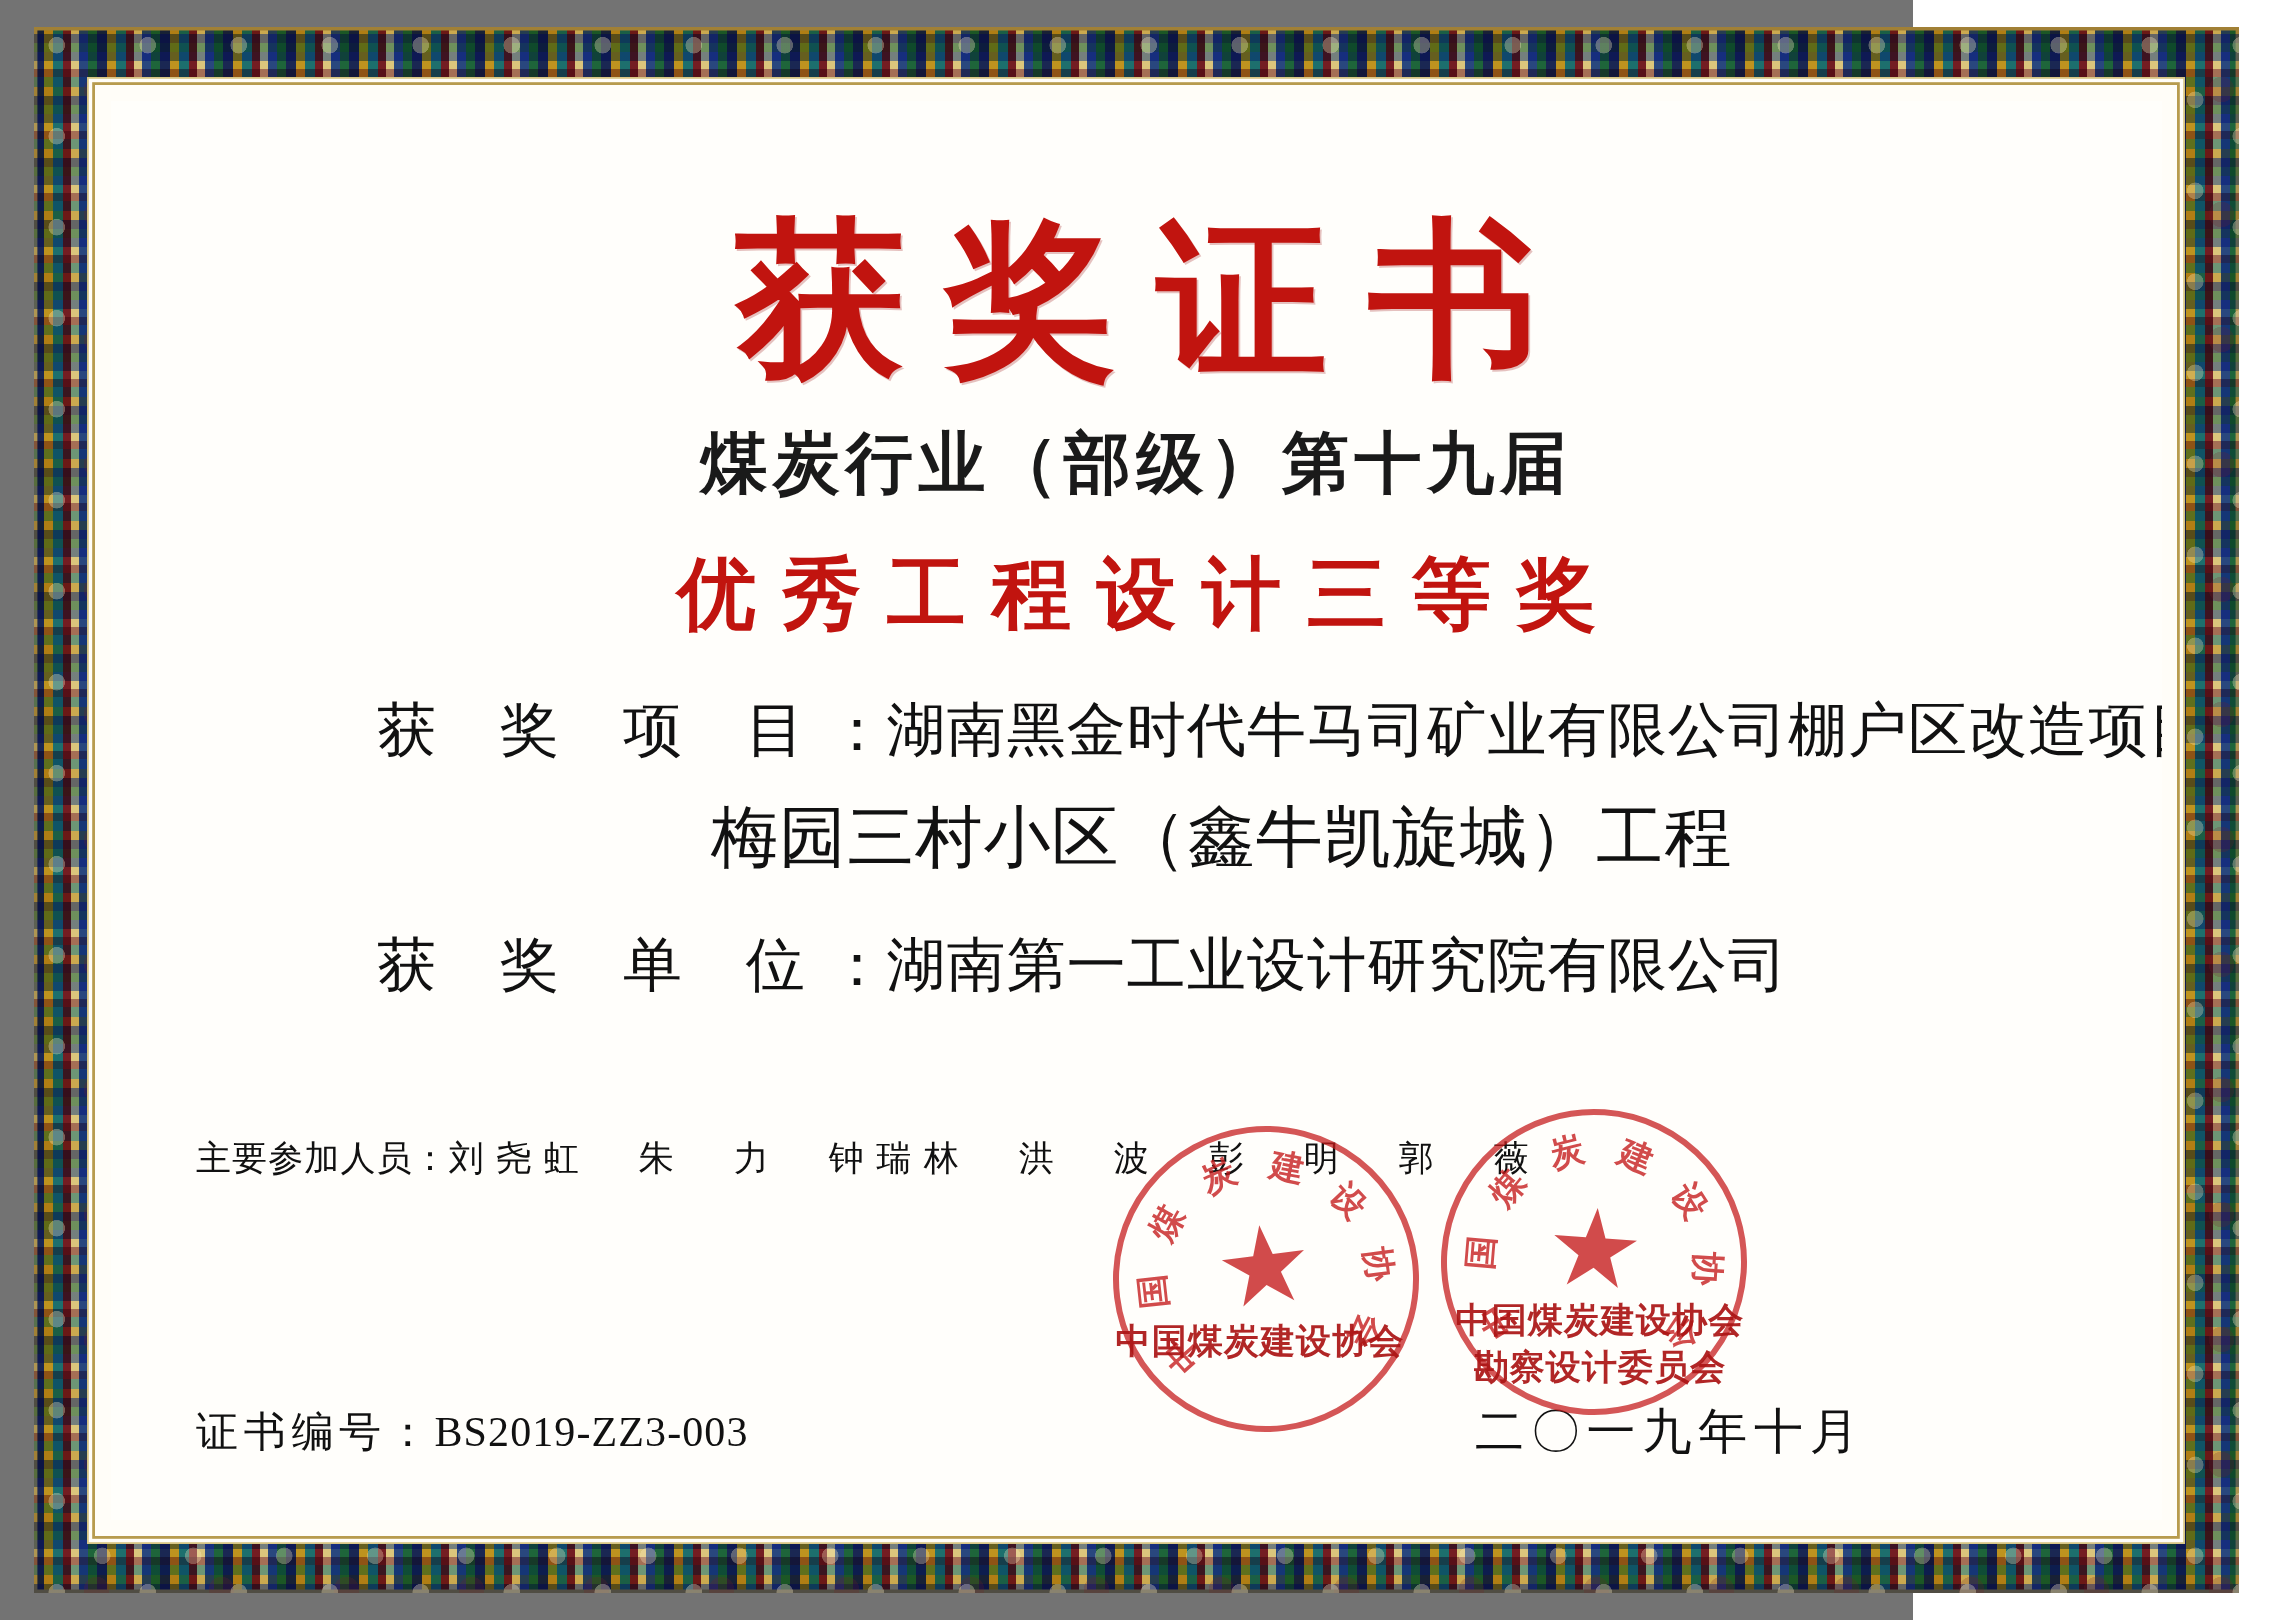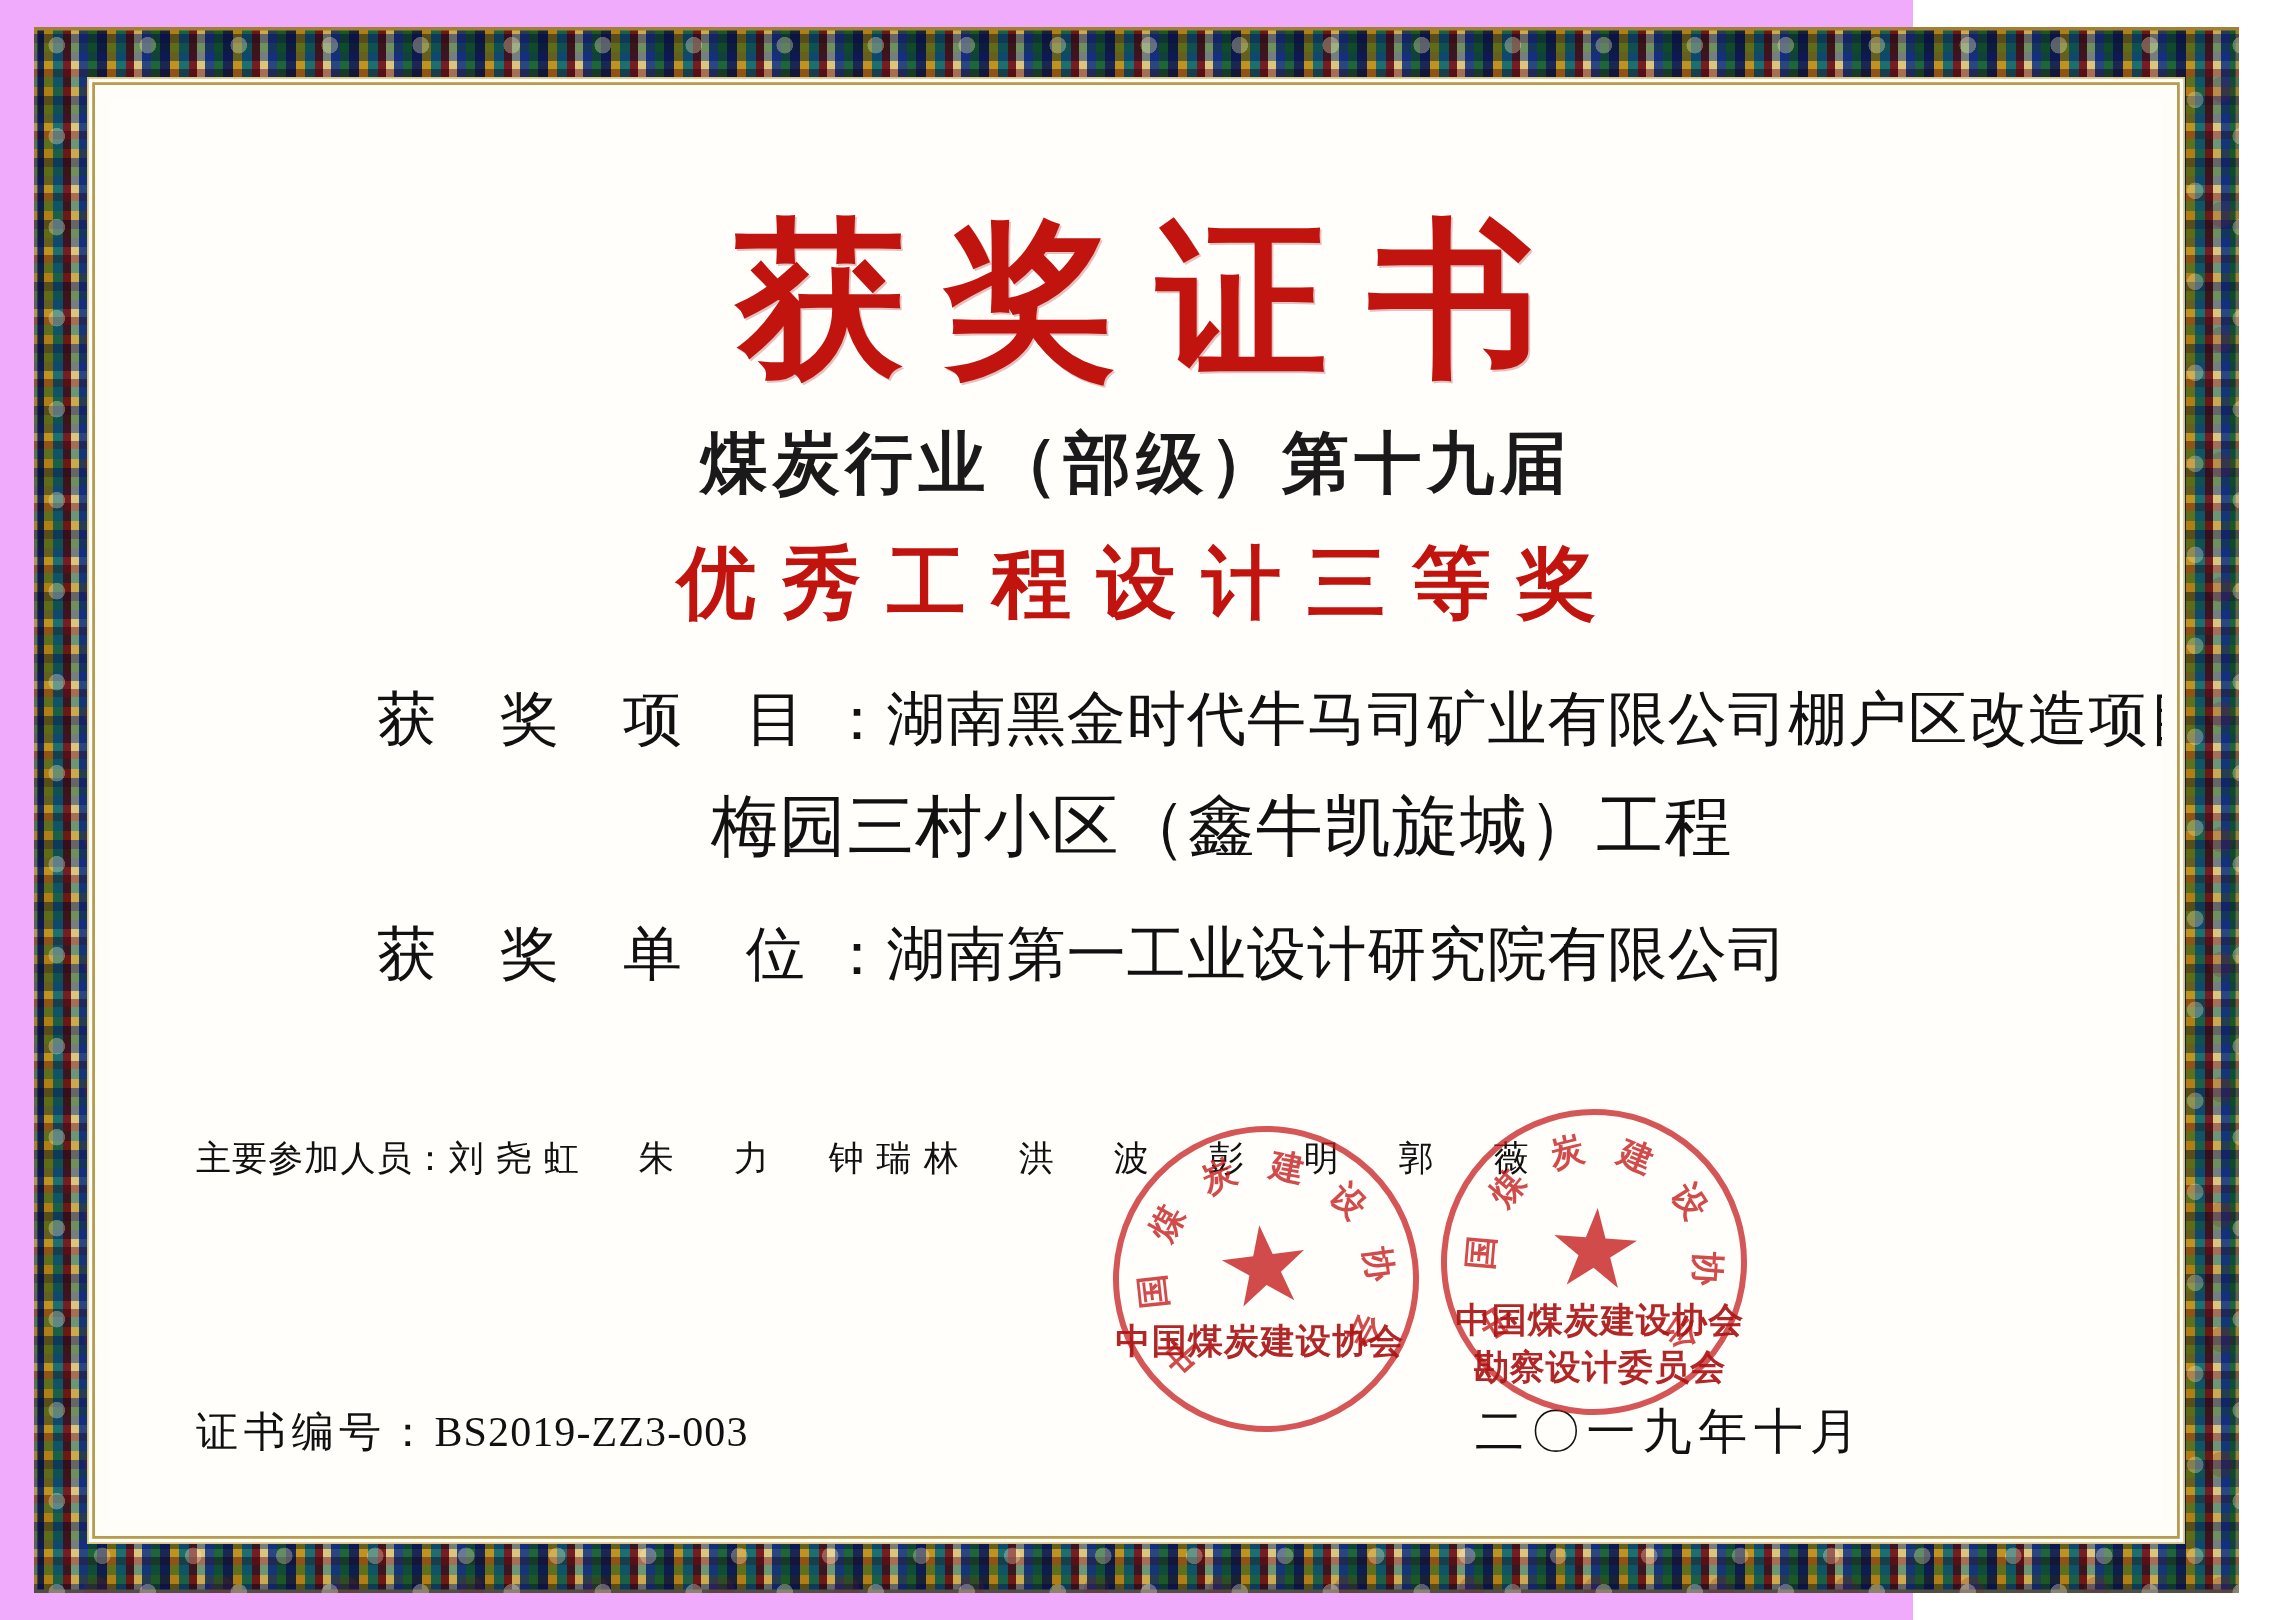--- a/index.html
+++ b/index.html
@@ -12,21 +12,21 @@
     height: 1620px;
     font-family: "Liberation Serif", serif;
     overflow: hidden;
   }
 
   
   .certificate {
     position: relative;
     width: 1913px;
     height: 1620px;
-    background: #f0abfc;
+    background: #737373;
   }
 
   
   .border-outer {
     position: absolute;
     left: 34px;
     top: 27px;
     width: 2205px;
     height: 1566px;
     background:
@@ -111,21 +111,21 @@
     margin-top: 30px;
     text-align: center;
     color: #1a1a1a;
     font-family: "DejaVu Serif", serif;
     font-weight: bold;
     font-size: 67px;
     letter-spacing: 5.7px;
   }
 
   .award-line {
-    margin-top: 22px;
+    margin-top: 33px;
     text-align: center;
     color: #c1140f;
     font-family: "DejaVu Serif", serif;
     font-weight: bold;
     font-size: 79px;
     letter-spacing: 26px;
     text-indent: 26px;
   }
 
   .field {

